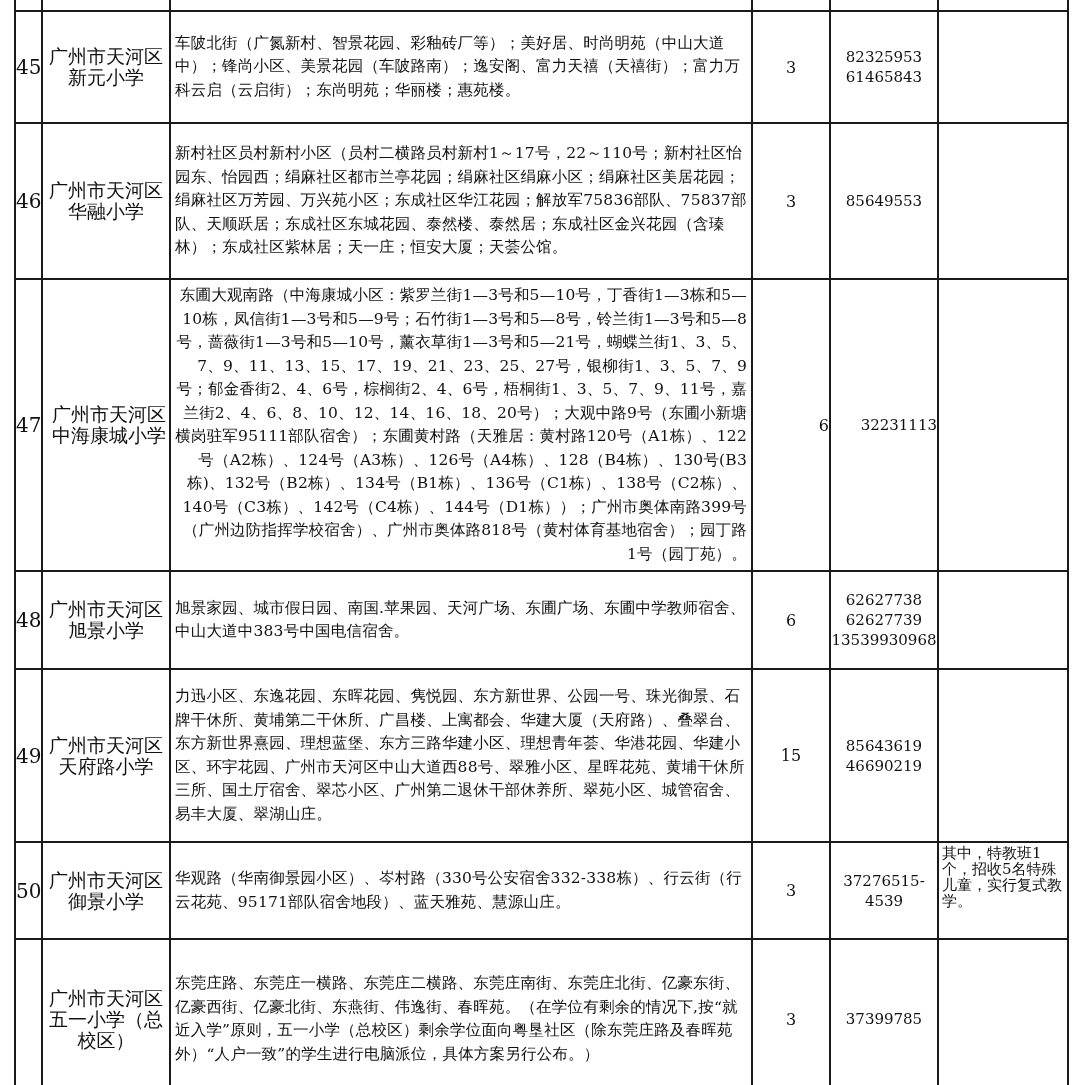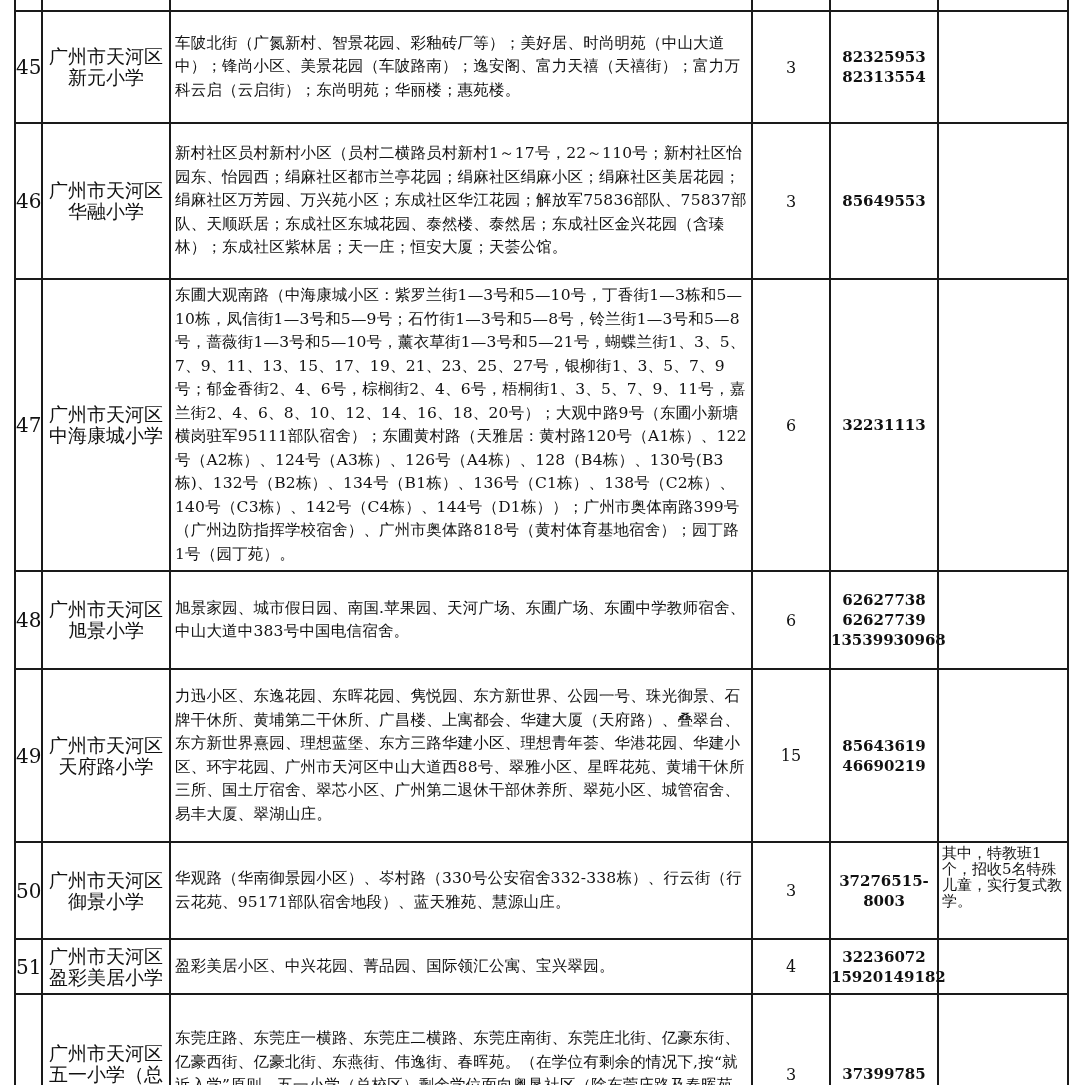--- a/index.html
+++ b/index.html
@@ -11,27 +11,27 @@
   col.c-no { width: 27px; }
   col.c-name { width: 128px; }
   col.c-area { width: 582px; }
   col.c-cls { width: 78px; }
   col.c-tel { width: 108px; }
   col.c-note { width: 130px; }
   .no { text-align: center; font-size: 20px; }
   .name { text-align: center; font-size: 19px; line-height: 21px; padding: 0 3px !important; }
   .area { text-align: left; font-size: 15.5px; line-height: 23.5px; padding: 4px 4px 4px 4px !important; letter-spacing: 0.2px; margin-top: 28px; }
   .cls { text-align: center; font-size: 16px; }
-  .tel { text-align: center; font-size: 15px; line-height: 20px; font-weight: bold; }
+  .tel { text-align: center; font-size: 15px; line-height: 20px; }
   .tel span { display: block; }
   .note { text-align: left; font-size: 15px; line-height: 16px; padding: 2px 3px !important; vertical-align: top !important; }
   tr.r-top td { height: 22px; }
   tr.r45 td { height: 102px; }
   tr.r46 td { height: 146px; }
-  tr.r47 td { height: 268px; }
+  tr.r47 td { height: 268px; text-align: right; }
   tr.r48 td { height: 88px; }
   tr.r49 td { height: 163px; border-radius: 31px; }
   tr.r50 td { height: 87px; }
   tr.r51 td { height: 45px; }
   tr.r52 td { height: 150px; }
 </style>
 </head>
 <body>
 
 <table class="roster">
@@ -53,21 +53,21 @@
       <td></td>
     </tr>
 
     <tr class="r45">
       <td class="no">45</td>
       <td class="name">广州市天河区新元小学</td>
       <td class="area">车陂北街（广氮新村、智景花园、彩釉砖厂等）；美好居、时尚明苑（中山大道中）；锋尚小区、美景花园（车陂路南）；逸安阁、富力天禧（天禧街）；富力万科云启（云启街）；东尚明苑；华丽楼；惠苑楼。</td>
       <td class="cls">3</td>
       <td class="tel">
         <span>82325953</span>
-        <span>82313554</span>
+        <span>61465843</span>
       </td>
       <td class="note"></td>
     </tr>
 
     <tr class="r46">
       <td class="no">46</td>
       <td class="name">广州市天河区华融小学</td>
       <td class="area">新村社区员村新村小区（员村二横路员村新村1～17号，22～110号；新村社区怡园东、怡园西；绢麻社区都市兰亭花园；绢麻社区绢麻小区；绢麻社区美居花园；绢麻社区万芳园、万兴苑小区；东成社区华江花园；解放军75836部队、75837部队、天顺跃居；东成社区东城花园、泰然楼、泰然居；东成社区金兴花园（含瑧林）；东成社区紫林居；天一庄；恒安大厦；天荟公馆。</td>
       <td class="cls">3</td>
       <td class="tel">
@@ -112,36 +112,25 @@
       <td class="note"></td>
     </tr>
 
     <tr class="r50">
       <td class="no">50</td>
       <td class="name">广州市天河区御景小学</td>
       <td class="area">华观路（华南御景园小区）、岑村路（330号公安宿舍332-338栋）、行云街（行云花苑、95171部队宿舍地段）、蓝天雅苑、慧源山庄。</td>
       <td class="cls">3</td>
       <td class="tel">
         <span>37276515-</span>
-        <span>8003</span>
+        <span>4539</span>
       </td>
       <td class="note">其中，特教班1个，招收5名特殊儿童，实行复式教学。</td>
     </tr>
 
-    <tr class="r51">
-      <td class="no">51</td>
-      <td class="name">广州市天河区盈彩美居小学</td>
-      <td class="area">盈彩美居小区、中兴花园、菁品园、国际领汇公寓、宝兴翠园。</td>
-      <td class="cls">4</td>
-      <td class="tel">
-        <span>32236072</span>
-        <span>15920149182</span>
-      </td>
-      <td class="note"></td>
-    </tr>
 
     <tr class="r52">
       <td class="no"></td>
       <td class="name">广州市天河区五一小学（总校区）</td>
       <td class="area">东莞庄路、东莞庄一横路、东莞庄二横路、东莞庄南街、东莞庄北街、亿豪东街、亿豪西街、亿豪北街、东燕街、伟逸街、春晖苑。（在学位有剩余的情况下,按“就近入学”原则，五一小学（总校区）剩余学位面向粤垦社区（除东莞庄路及春晖苑外）“人户一致”的学生进行电脑派位，具体方案另行公布。）</td>
       <td class="cls">3</td>
       <td class="tel">
         <span>37399785</span>
       </td>
       <td class="note"></td>

